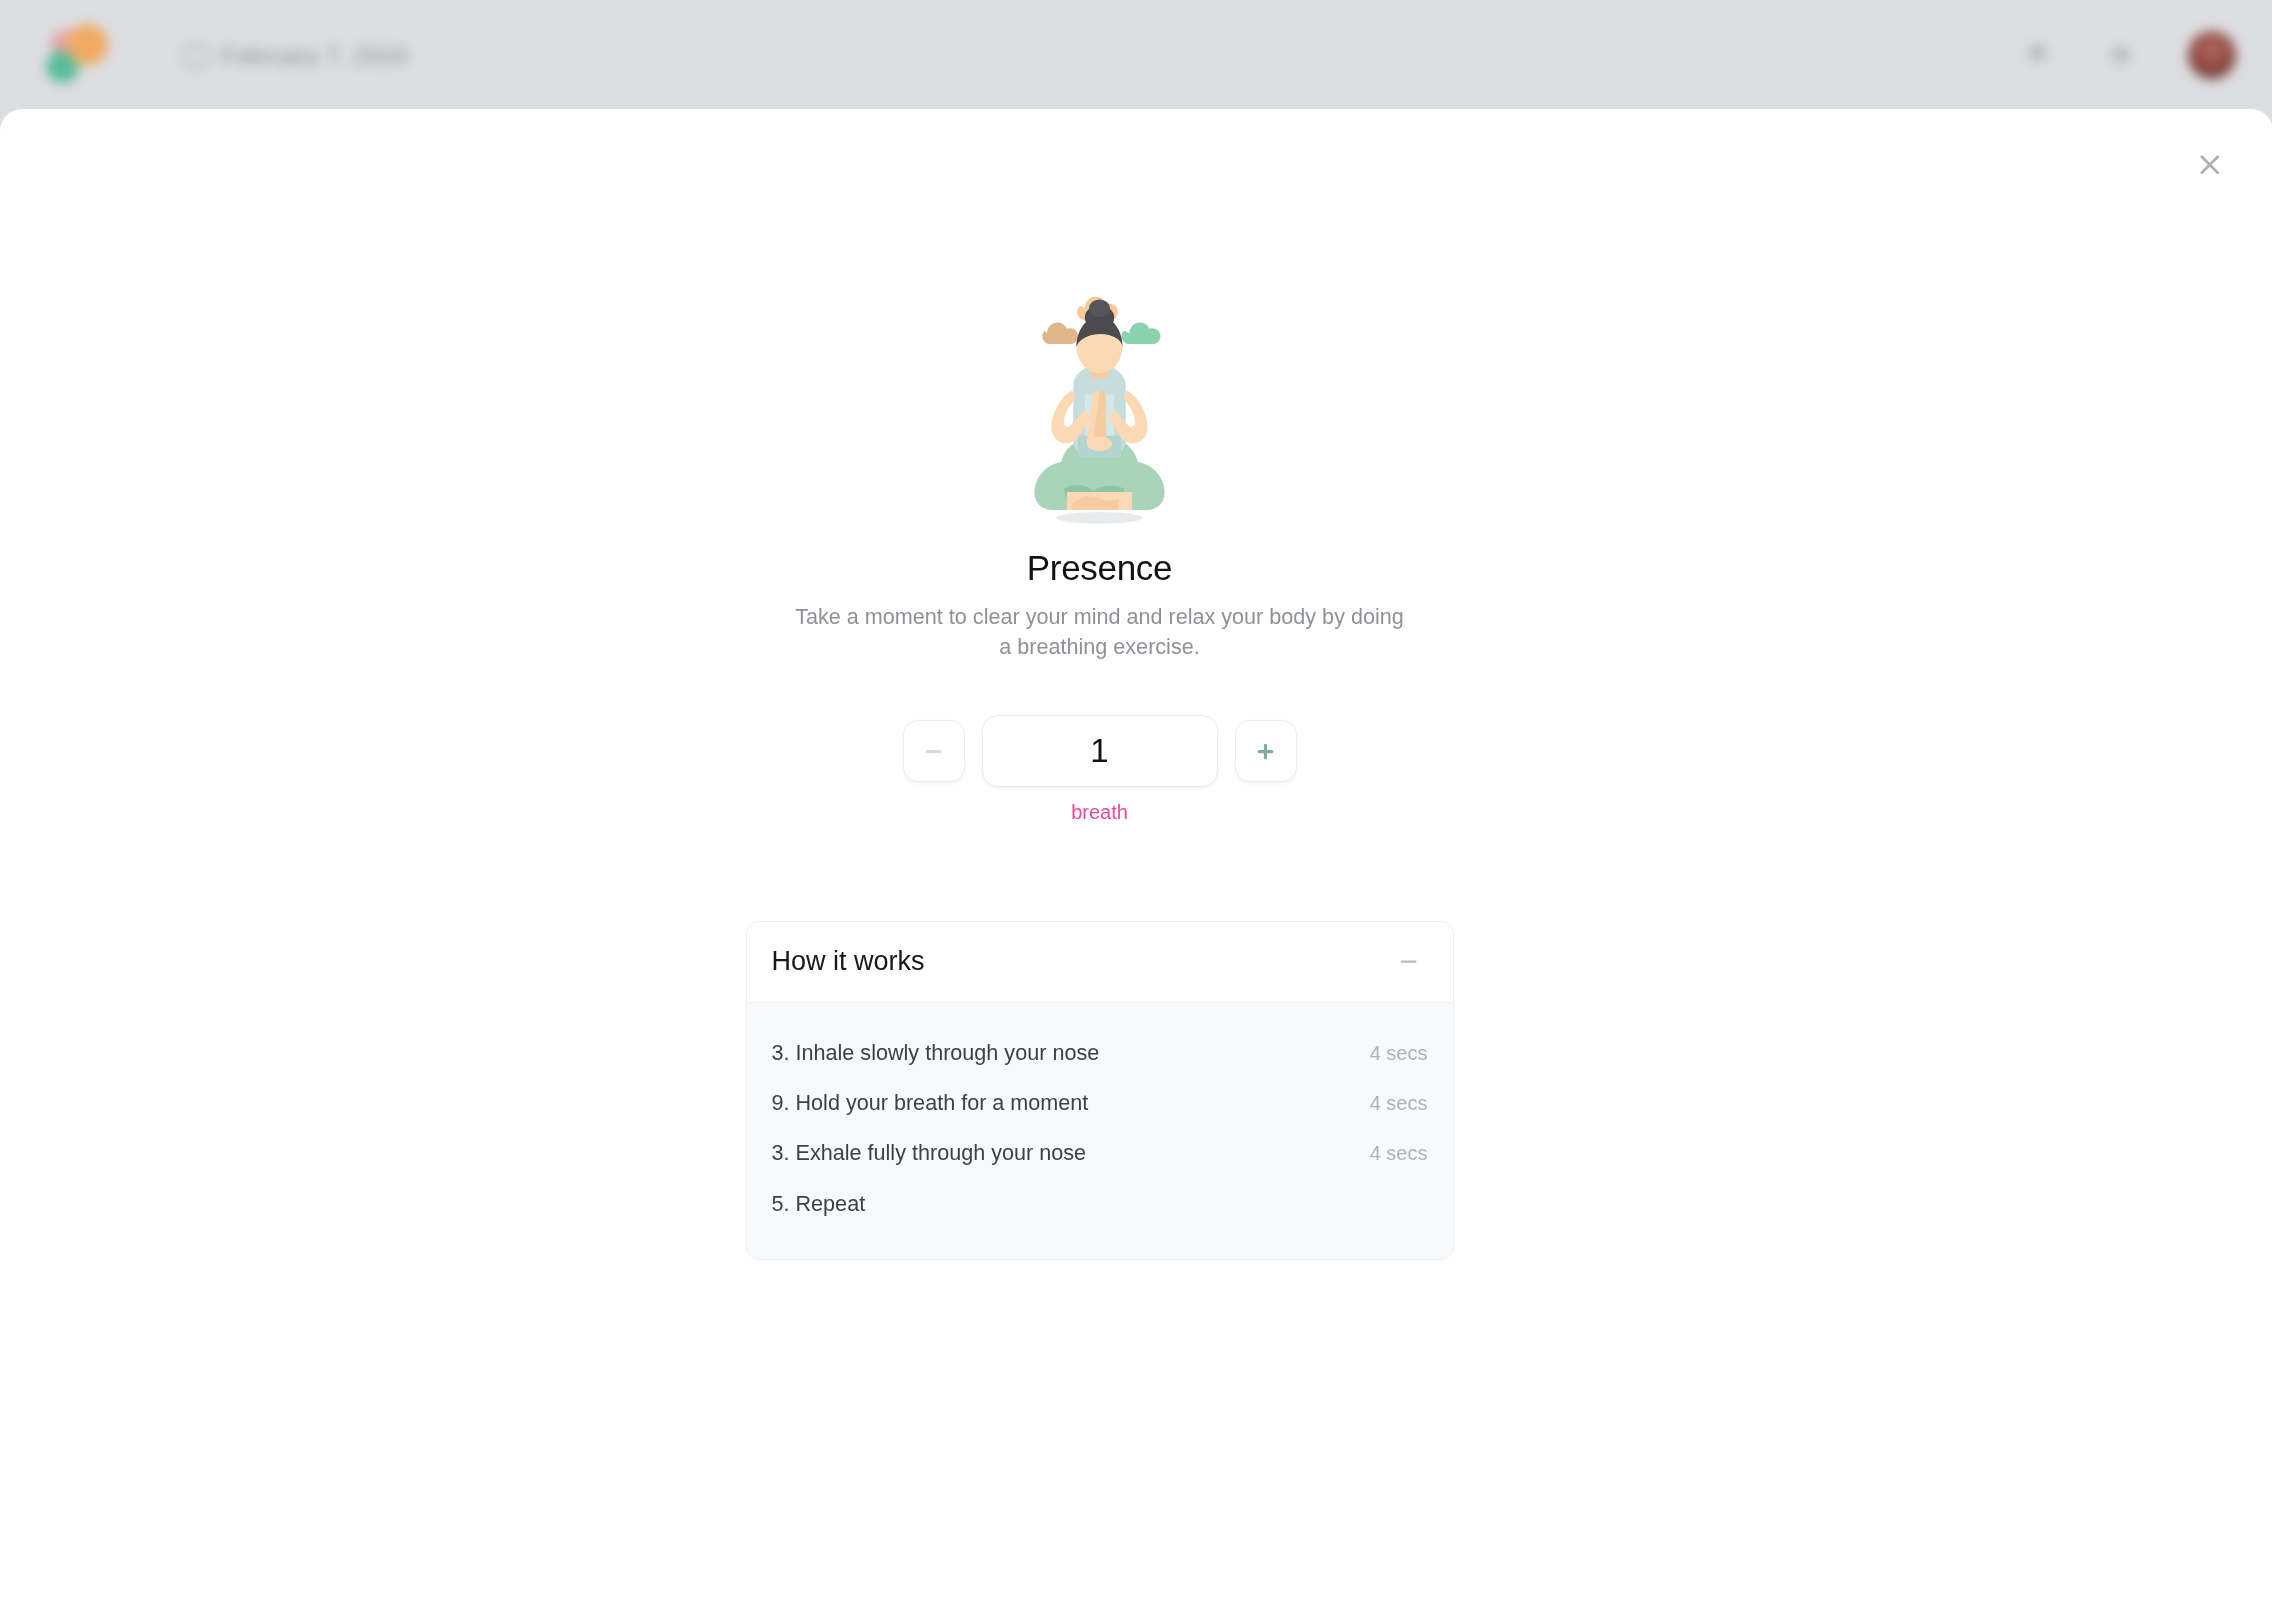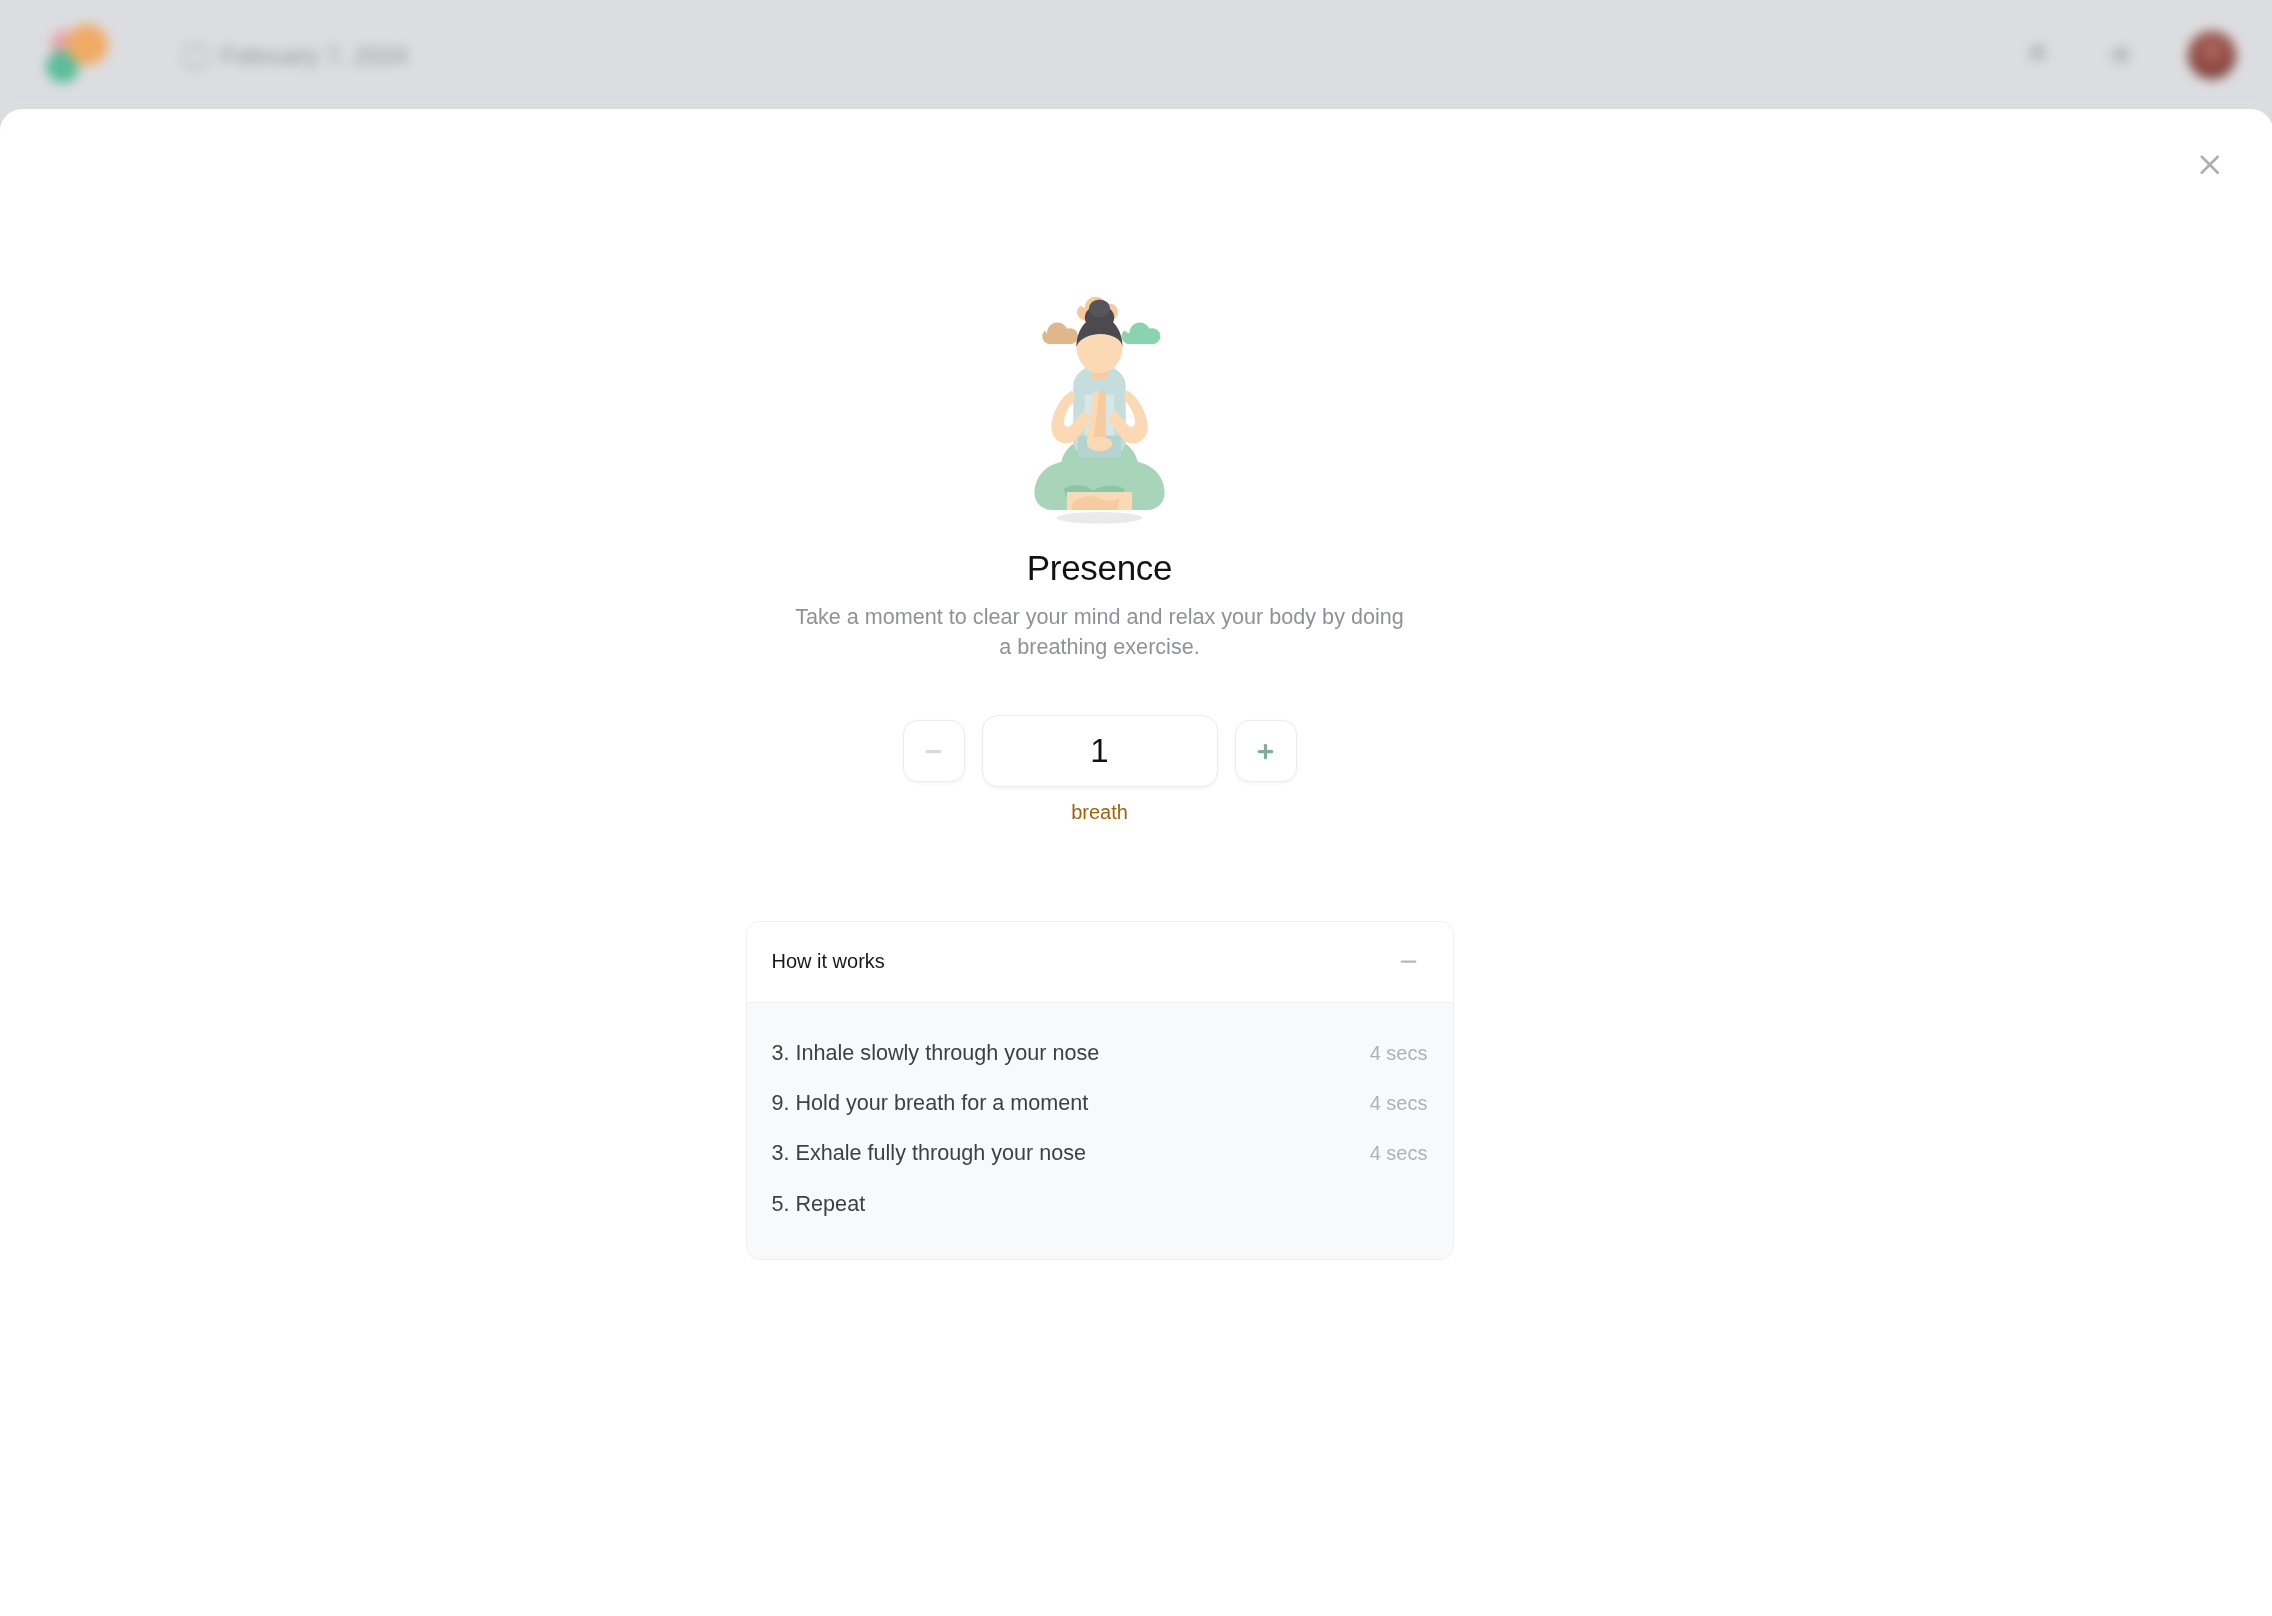--- a/index.html
+++ b/index.html
@@ -177,21 +177,21 @@
     display: flex;
     align-items: center;
     justify-content: center;
     font-size: 33px;
     color: #111214;
     cursor: text;
   }
   .stepper-unit {
     margin-top: 13.7px;
     font-size: 20px;
-    color: #a16207;
+    color: #ec4899;
   }
 
   
   .cta-btn {
     margin-top: 40px;
     width: 436px;
     height: 65px;
     border-radius: 11.6px;
     background: #73a894;
     color: #ffffff;
@@ -216,21 +216,21 @@
   .hiw-header {
     height: 80px;
     padding: 0 25px;
     display: flex;
     align-items: center;
     justify-content: space-between;
     background: #ffffff;
     cursor: pointer;
   }
   .hiw-title {
-    font-size: 20px;
+    font-size: 27px;
     color: #17181b;
   }
   .hiw-toggle {
     width: 38px; height: 38px;
     display: flex;
     align-items: center;
     justify-content: center;
     cursor: pointer;
   }
   .hiw-toggle svg { width: 27px; height: 27px; }

